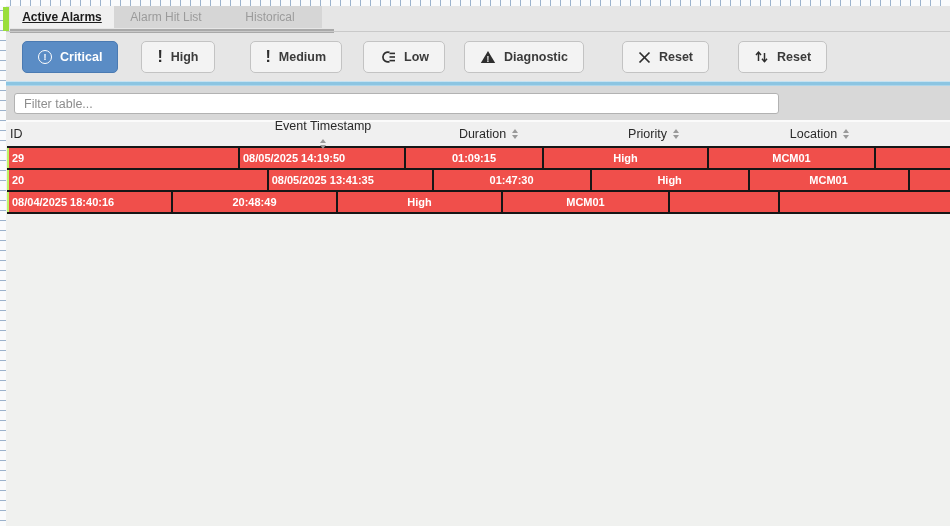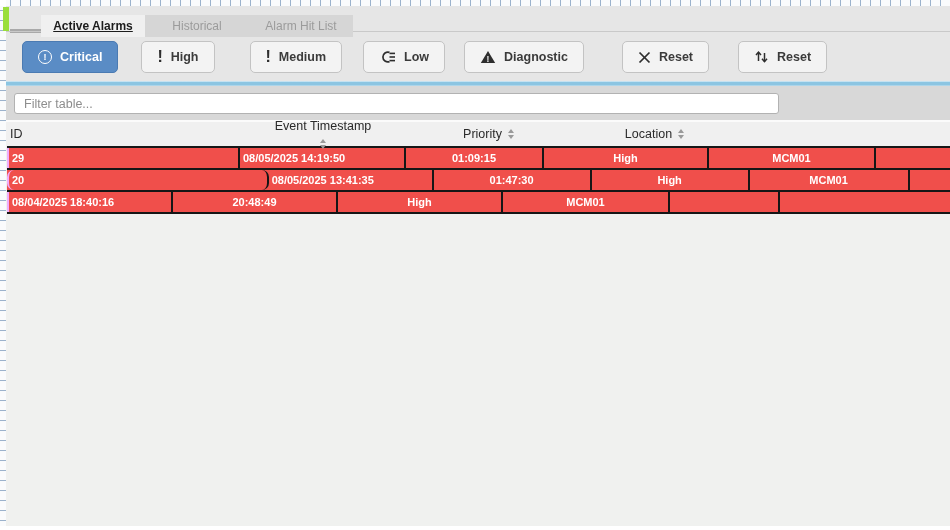--- a/index.html
+++ b/index.html
@@ -21,21 +21,21 @@
   }
   .ruler-corner{ position:absolute; left:0; top:0; width:6px; height:6px; background:#ffffff; z-index:5; }
   .green-strip{ position:absolute; left:3px; top:7px; width:6px; height:24px; z-index:6; }
 
   
   .canvas{ position:absolute; left:6px; top:6px; width:944px; height:524px; background:#f0f1ef; overflow:hidden; }
   .top-panel{ position:absolute; left:0; top:0; width:100%; height:79px; background:#e6e6e6; }
   .tabline{ position:absolute; left:0; top:25px; width:100%; height:1px; background:#c9c9c9; }
   .tab-shadow{ position:absolute; left:4px; top:23px; width:324px; height:4px; background:#a9a9a9; }
 
-  #tab-strip{ position:absolute; left:4px; top:9px; display:flex; z-index:2;margin-left:31px; }
+  #tab-strip{ position:absolute; left:4px; top:0; display:flex; z-index:2; }
   .tab{ width:104px; height:22px; display:flex; align-items:center; justify-content:center; background:#d6d6d6; cursor:pointer; }
   .tab span{ font-size:12px; color:#9b9b9b; }
   .tab.active{ background:#f0f0f0; }
   .tab.active span{ color:#1c1c1c; font-weight:bold; text-decoration:underline; }
 
   
   #toolbar{ position:absolute; left:0; top:27px; width:100%; height:48px; display:flex; align-items:center; }
   .btn{
     height:32px; display:flex; align-items:center; justify-content:center; gap:8px;
     background:#f3f3f3; border:1px solid #c3c3c3; border-radius:5px; padding:0 15px;
@@ -77,21 +77,21 @@
   .sort i{ display:block; width:0; height:0; border-left:3.5px solid transparent; border-right:3.5px solid transparent; }
   .sort .up{ border-bottom:4px solid #999; }
   .sort .dn{ border-top:4px solid #999; }
 
   #table-rows{ margin-left:1px; width:1008px; border-bottom:2px solid #161616; }
   .row{ display:flex; height:22px; border-top:2px solid #161616; }
   .cell{
     border-right:2px solid #161616; display:flex; align-items:center; justify-content:center;
     color:#fff; font-size:11px; font-weight:bold; overflow:hidden;
   }
-  .cell:first-child{ border-left:2px solid #f0abfc; }
+  .cell:first-child{ border-left:2px solid #bef264; }
   .cell.al{ justify-content:flex-start; padding-left:3px; }
 
   .bottom-strip{ position:absolute; left:0; bottom:0; width:100%; height:4px; background:#ffffff; }
 </style>
 </head>
 <body>
 
 <div class="ruler-top"></div>
 <div class="ruler-left"></div>
 <div class="ruler-corner"></div>
@@ -99,24 +99,24 @@
 
 <div class="canvas">
   <div class="top-panel">
     <div class="tab-shadow"></div>
     <div class="tabline"></div>
     <div id="tab-strip">
         <div class="tab active">
           <span>Active Alarms</span>
         </div>
         <div class="tab">
+          <span>Alarm Hit List</span>
+        </div>
+        <div class="tab">
           <span>Historical</span>
-        </div>
-        <div class="tab">
-          <span>Alarm Hit List</span>
         </div>
       </div>
     <div id="toolbar">
         <div class="btn primary" style="background: rgb(90, 140, 197); border-color: rgb(74, 122, 178); margin-left: 16px;">
           <span class="ico-circle">!</span>
           <span>Critical</span>
         </div>
         <div class="btn" style="margin-left: 23px;">
           <span class="ico-excl">!</span>
           <span>High</span>
@@ -173,20 +173,27 @@
     <input id="filter-input" type="text" placeholder="Filter table..." style="">
   </div>
 
   <div class="table-area">
     <div id="table-header">
         <div class="hcell left" style="width: 233px;">
           <span>ID</span>
         </div>
         <div class="hcell" style="width: 166px; flex-direction: column;">
           <span>Event Timestamp</span>
+          <span class="sort">
+            <i class="up"></i>
+            <i class="dn"></i>
+          </span>
+        </div>
+        <div class="hcell" style="width: 165px;">
+          <span>Duration</span>
           <span class="sort">
             <i class="up"></i>
             <i class="dn"></i>
           </span>
         </div>
         <div class="hcell" style="width: 165px;">
           <span>Priority</span>
           <span class="sort">
             <i class="up"></i>
             <i class="dn"></i>
@@ -206,21 +213,21 @@
     <div id="table-rows">
         <div class="row" style="background: rgb(240, 79, 75);">
           <div class="cell al" style="width: 233px;">29</div>
           <div class="cell al" style="width: 166px;">08/05/2025 14:19:50</div>
           <div class="cell" style="width: 138px;">01:09:15</div>
           <div class="cell" style="width: 165px;">High</div>
           <div class="cell" style="width: 167px;">MCM01</div>
           <div class="cell" style="width: 110px;"></div>
         </div>
         <div class="row" style="background: rgb(240, 79, 75);">
-          <div class="cell al" style="width: 273px; border-radius: 7px;">20</div>
+          <div class="cell al" style="width: 273px;">20</div>
           <div class="cell al" style="width: 172px;">08/05/2025 13:41:35</div>
           <div class="cell" style="width: 165px;">01:47:30</div>
           <div class="cell" style="width: 165px;">High</div>
           <div class="cell" style="width: 167px;">MCM01</div>
           <div class="cell" style="width: 110px;"></div>
         </div>
         <div class="row" style="background: rgb(240, 79, 75);">
           <div class="cell al" style="width: 166px;">08/04/2025 18:40:16</div>
           <div class="cell" style="width: 165px;">20:48:49</div>
           <div class="cell" style="width: 165px;">High</div>

